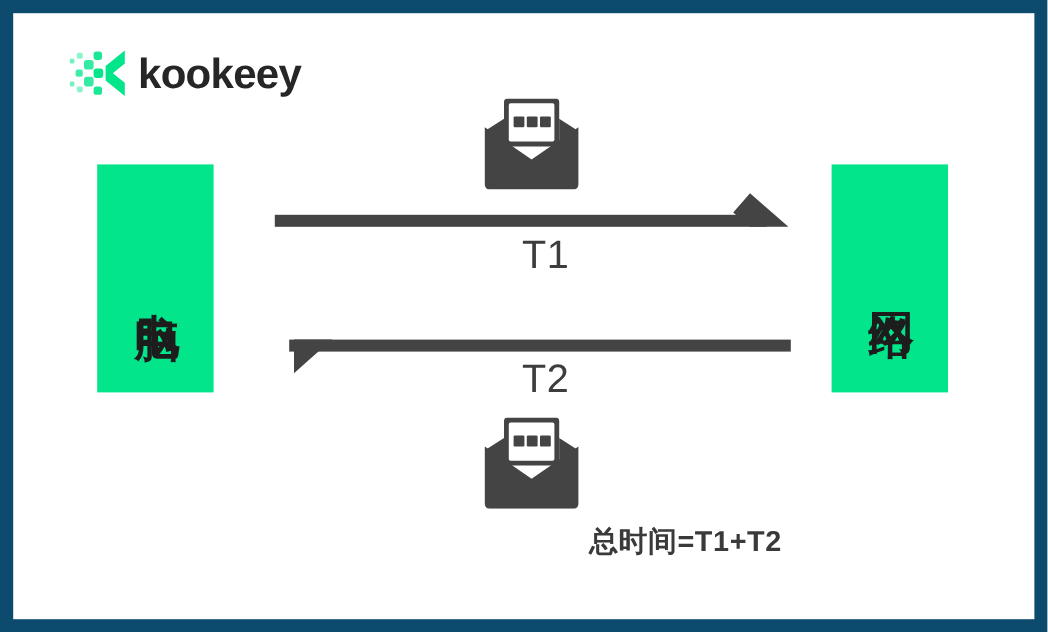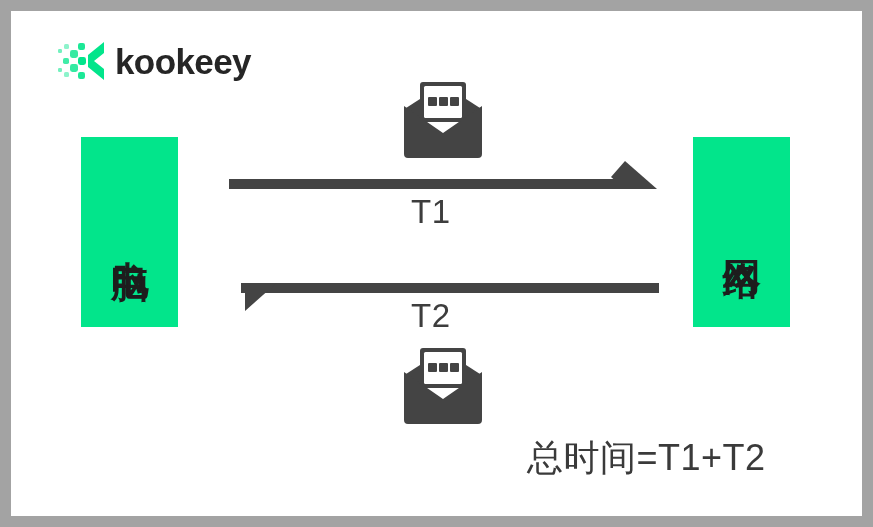--- a/index.html
+++ b/index.html
@@ -10,21 +10,21 @@
   }
   body {
     font-family: "Liberation Sans", "DejaVu Sans", sans-serif;
   }
 
   
   .screen {
     position: relative;
     width: 873px;
     height: 527px;
-    background: #a3a3a3;
+    background: #0c4a6e;
     box-sizing: border-box;
     overflow: hidden;
   }
   .canvas {
     position: absolute;
     left: 11px;
     top: 11px;
     width: 851px;
     height: 505px;
     background: #ffffff;
@@ -111,38 +111,39 @@
   }
 
   
   .time-label {
     position: absolute;
     font-size: 33px;
     font-weight: 400;
     color: #3d3d3d;
     letter-spacing: 0.5px;
     line-height: 1;
+    margin-left: 24px;
   }
   #label-t1 {
     left: 400px;
     top: 184px;
   }
   #label-t2 {
     left: 400px;
     top: 288px;
     text-align: right;
   }
 
   
   .formula {
     position: absolute;
-    left: 516px;
+    left: 480px;
     top: 429px;
-    font-size: 36px;
-    font-weight: 400;
+    font-size: 24px;
+    font-weight: 700;
     color: #3a3a3a;
     letter-spacing: 0.5px;
     line-height: 1;
     white-space: nowrap;
   }
 </style>
 </head>
 <body>
 
 <div class="screen">

